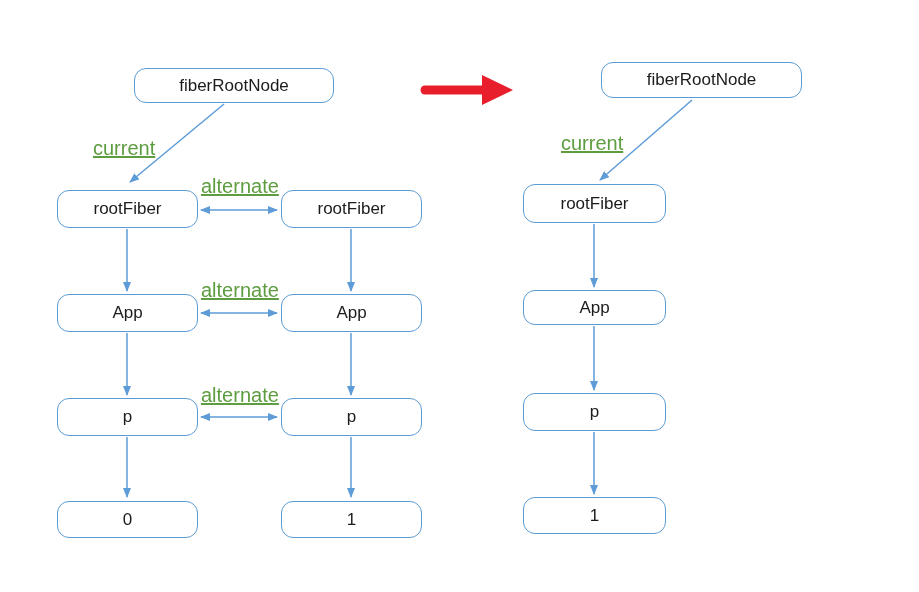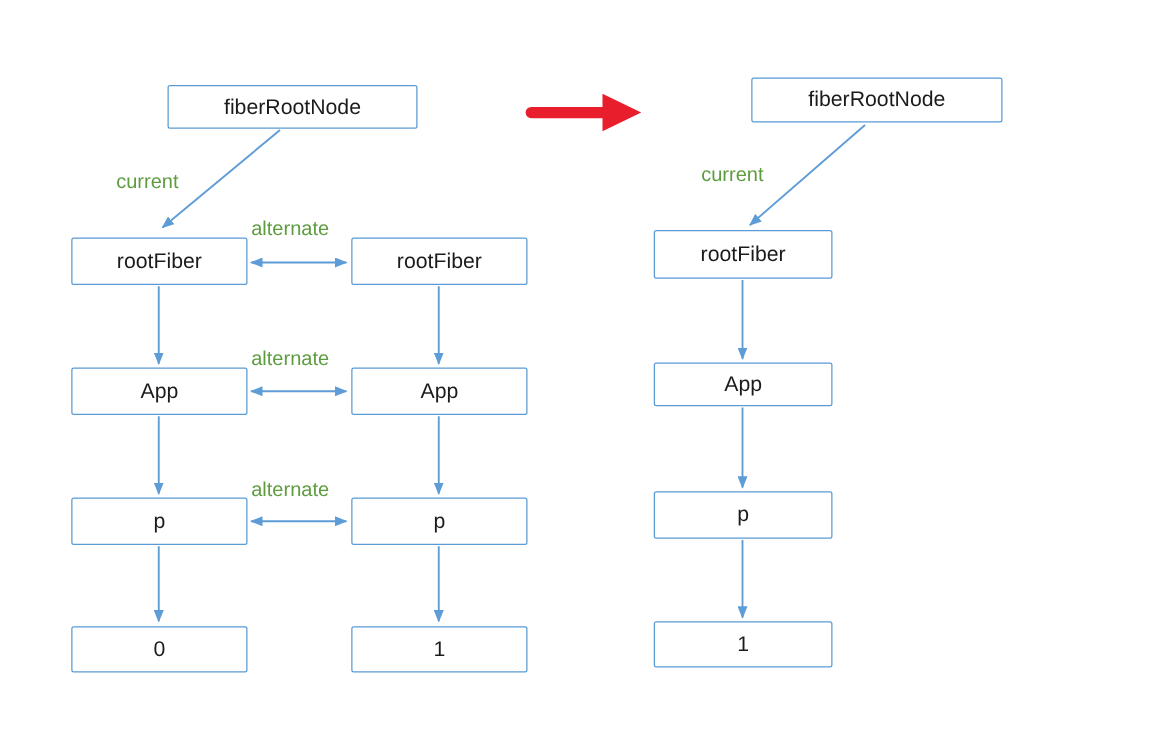--- a/index.html
+++ b/index.html
@@ -9,34 +9,35 @@
     height: 592px;
     background: #ffffff;
     font-family: "Liberation Sans", sans-serif;
     overflow: hidden;
   }
   .arrows { position: absolute; left: 0; top: 0; }
   .node {
     position: absolute;
     box-sizing: border-box;
     border: 1.5px solid var(--node-border, #5b9bd5);
-    border-radius: 2px;
+    border-radius: 12px;
     background: #ffffff;
     display: flex;
     align-items: center;
     justify-content: center;
     font-size: 17px;
     color: #1b1b1b;
     white-space: nowrap;
   }
   .lbl {
     position: absolute;
     color: var(--label-green, #5d9c3f);
-    font-size: 16px;
+    font-size: 20px;
     white-space: nowrap;
+    text-decoration: underline;
   }
   .stroke-blue { stroke: var(--arrow-blue, #5e9cd8); stroke-width: 1.5; fill: none; }
   .fill-blue  { fill: var(--arrow-blue, #5e9cd8); }
   .stroke-red { stroke: var(--arrow-red, #e91e2c); stroke-width: 9; fill: none; }
   .fill-red   { fill: var(--arrow-red, #e91e2c); }
 </style>
 </head>
 <body>
 
 <div class="canvas">

